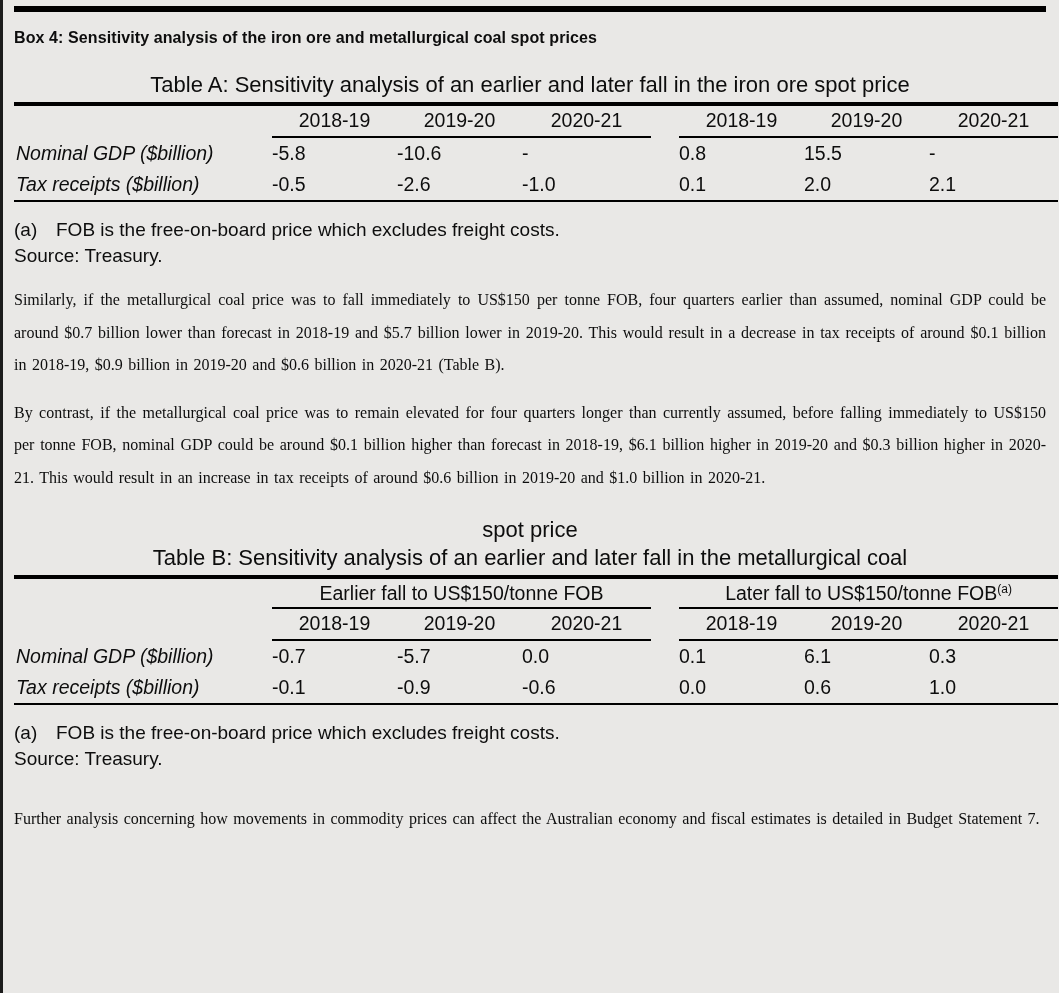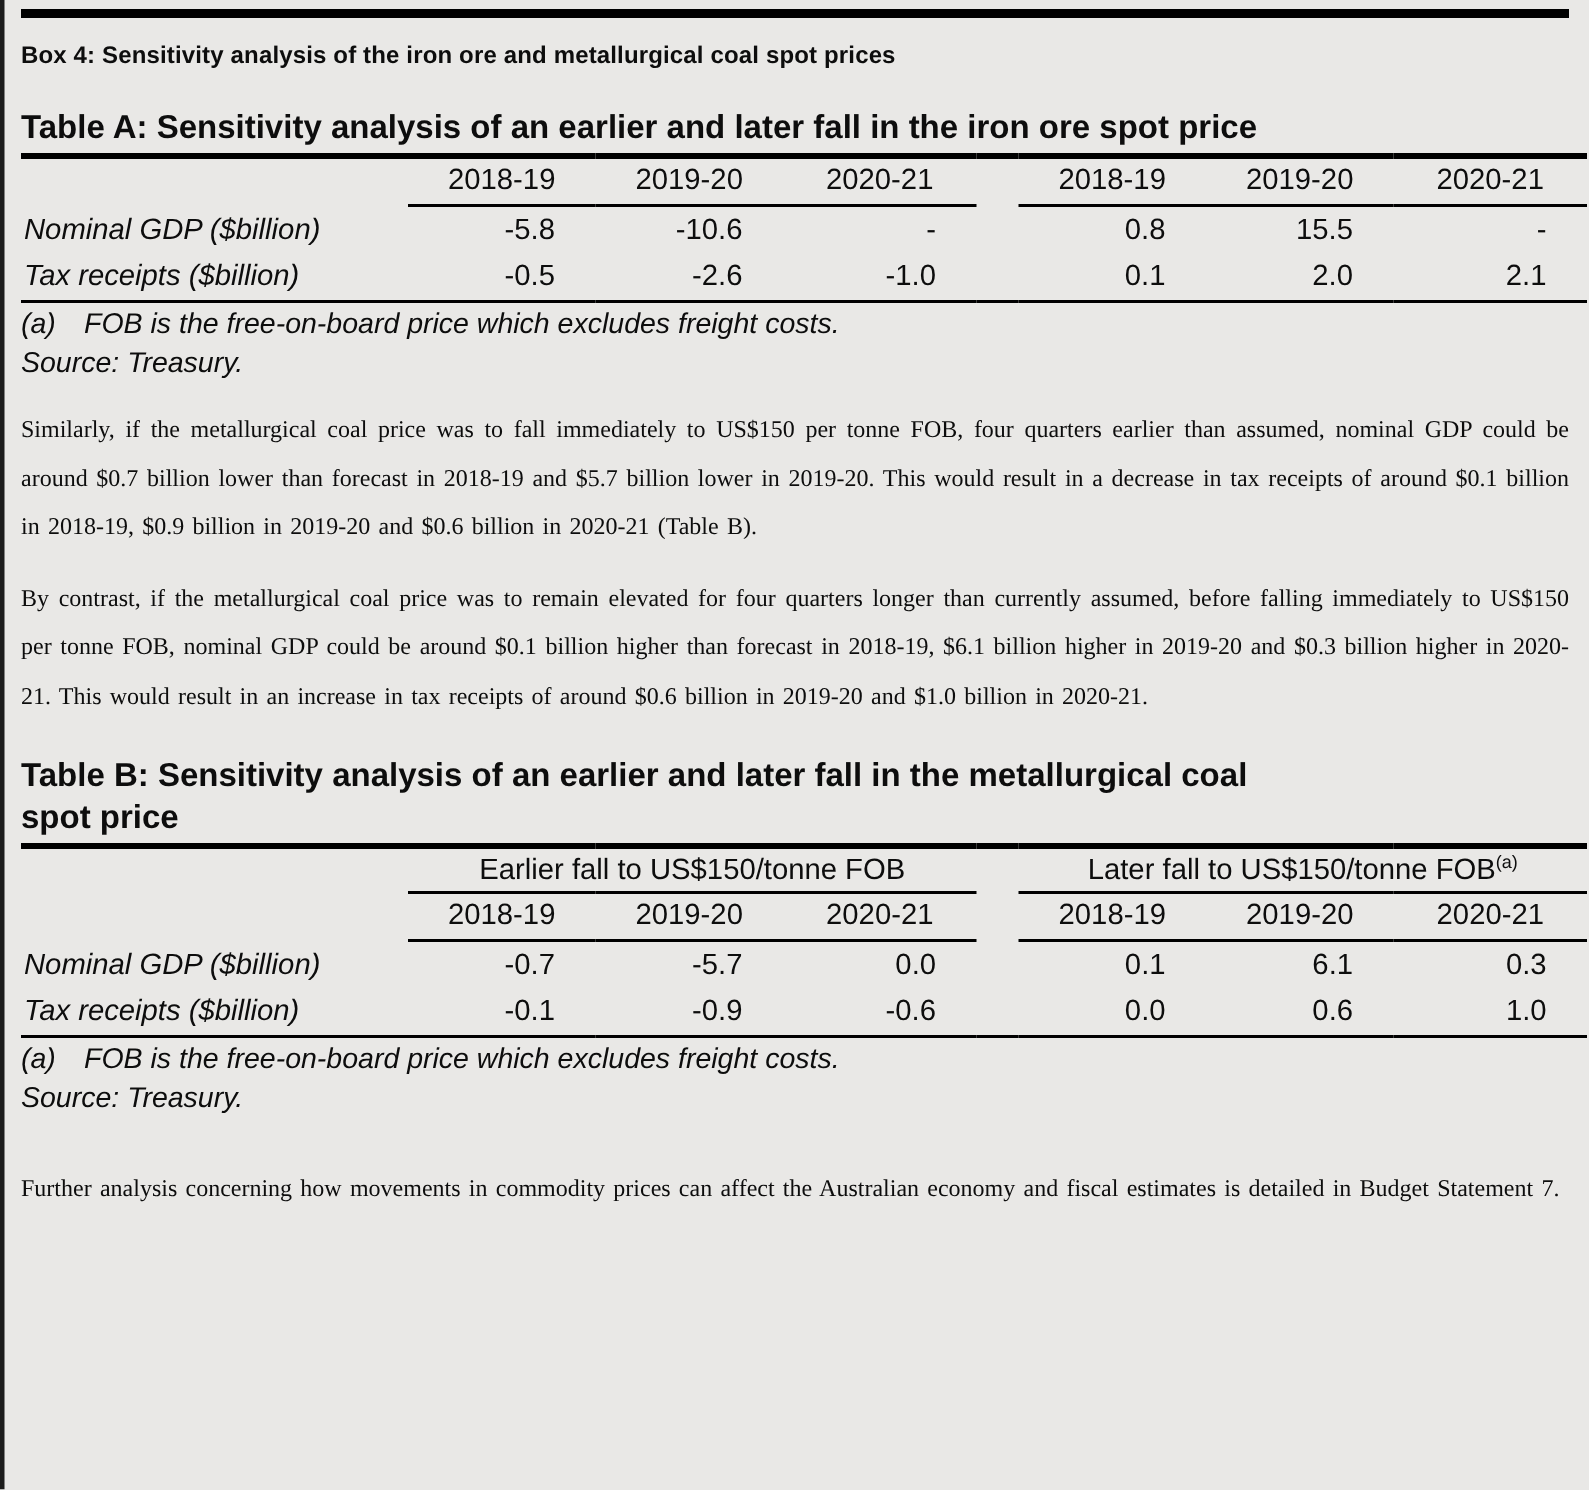--- a/index.html
+++ b/index.html
@@ -29,22 +29,23 @@
   h1.box-title {
     font-size: 16px;
     line-height: 29px;
     font-weight: bold;
     margin: 11px 0 0 0;
     letter-spacing: 0.1px;
   }
   h2.table-title {
     font-size: 22px;
     line-height: 28px;
-    font-weight: bold;
+    font-weight: normal;
     margin: 19px 0 3px 0;
+    text-align: center;
   }
   h2.table-title .tline { display: block; }
   table.sens-table {
     width: 100%;
     border-collapse: collapse;
     border-top: 4px solid #000;
     border-bottom: 2px solid #000;
     font-size: 19.5px;
     table-layout: fixed;
   }
@@ -68,29 +69,27 @@
     border-bottom: 2px solid #000;
     padding: 3px 0 4px 0;
   }
   td.lbl {
     text-align: left;
     padding: 4px 0 4px 2px;
     white-space: nowrap;
     font-style: italic;
   }
   td.val {
-    text-align: right;
     padding: 4px 27px 4px 0;
     white-space: nowrap;
   }
   .footnotes {
     font-size: 19px;
     line-height: 26px;
-    margin-top: 2px;
-    font-style: italic;
+    margin-top: 15px;
   }
   .fn-marker { display: inline-block; width: 42px; }
   p.body-text {
     font-family: "Liberation Serif", serif;
     font-size: 16px;
     line-height: 32.5px;
     text-align: justify;
     margin: 15px 0 0 0;
     word-spacing: 1.5px;
   }
@@ -157,22 +156,22 @@
 
 <div class="footnotes">
   <div><span class="fn-marker">(a)</span><span>FOB is the free-on-board price which excludes freight costs.</span></div>
   <div>Source: Treasury.</div>
 </div>
 
 <p class="body-text">Similarly, if the metallurgical coal price was to fall immediately to US$150 per tonne FOB, four quarters earlier than assumed, nominal GDP could be around $0.7 billion lower than forecast in 2018-19 and $5.7 billion lower in 2019-20. This would result in a decrease in tax receipts of around $0.1 billion in 2018-19, $0.9 billion in 2019-20 and $0.6 billion in 2020-21 (Table B).</p>
 <p class="body-text">By contrast, if the metallurgical coal price was to remain elevated for four quarters longer than currently assumed, before falling immediately to US$150 per tonne FOB, nominal GDP could be around $0.1 billion higher than forecast in 2018-19, $6.1 billion higher in 2019-20 and $0.3 billion higher in 2020-21. This would result in an increase in tax receipts of around $0.6 billion in 2019-20 and $1.0 billion in 2020-21.</p>
 
 <h2 class="table-title" style="margin-top:22px">
+  <span class="tline">spot price</span>
   <span class="tline">Table B: Sensitivity analysis of an earlier and later fall in the metallurgical coal</span>
-  <span class="tline">spot price</span>
 </h2>
 
 <table class="sens-table">
   <colgroup>
     <col class="c-label">
       <col class="c-num">
       <col class="c-num">
       <col class="c-num3">
     <col class="c-gap">
       <col class="c-num">

